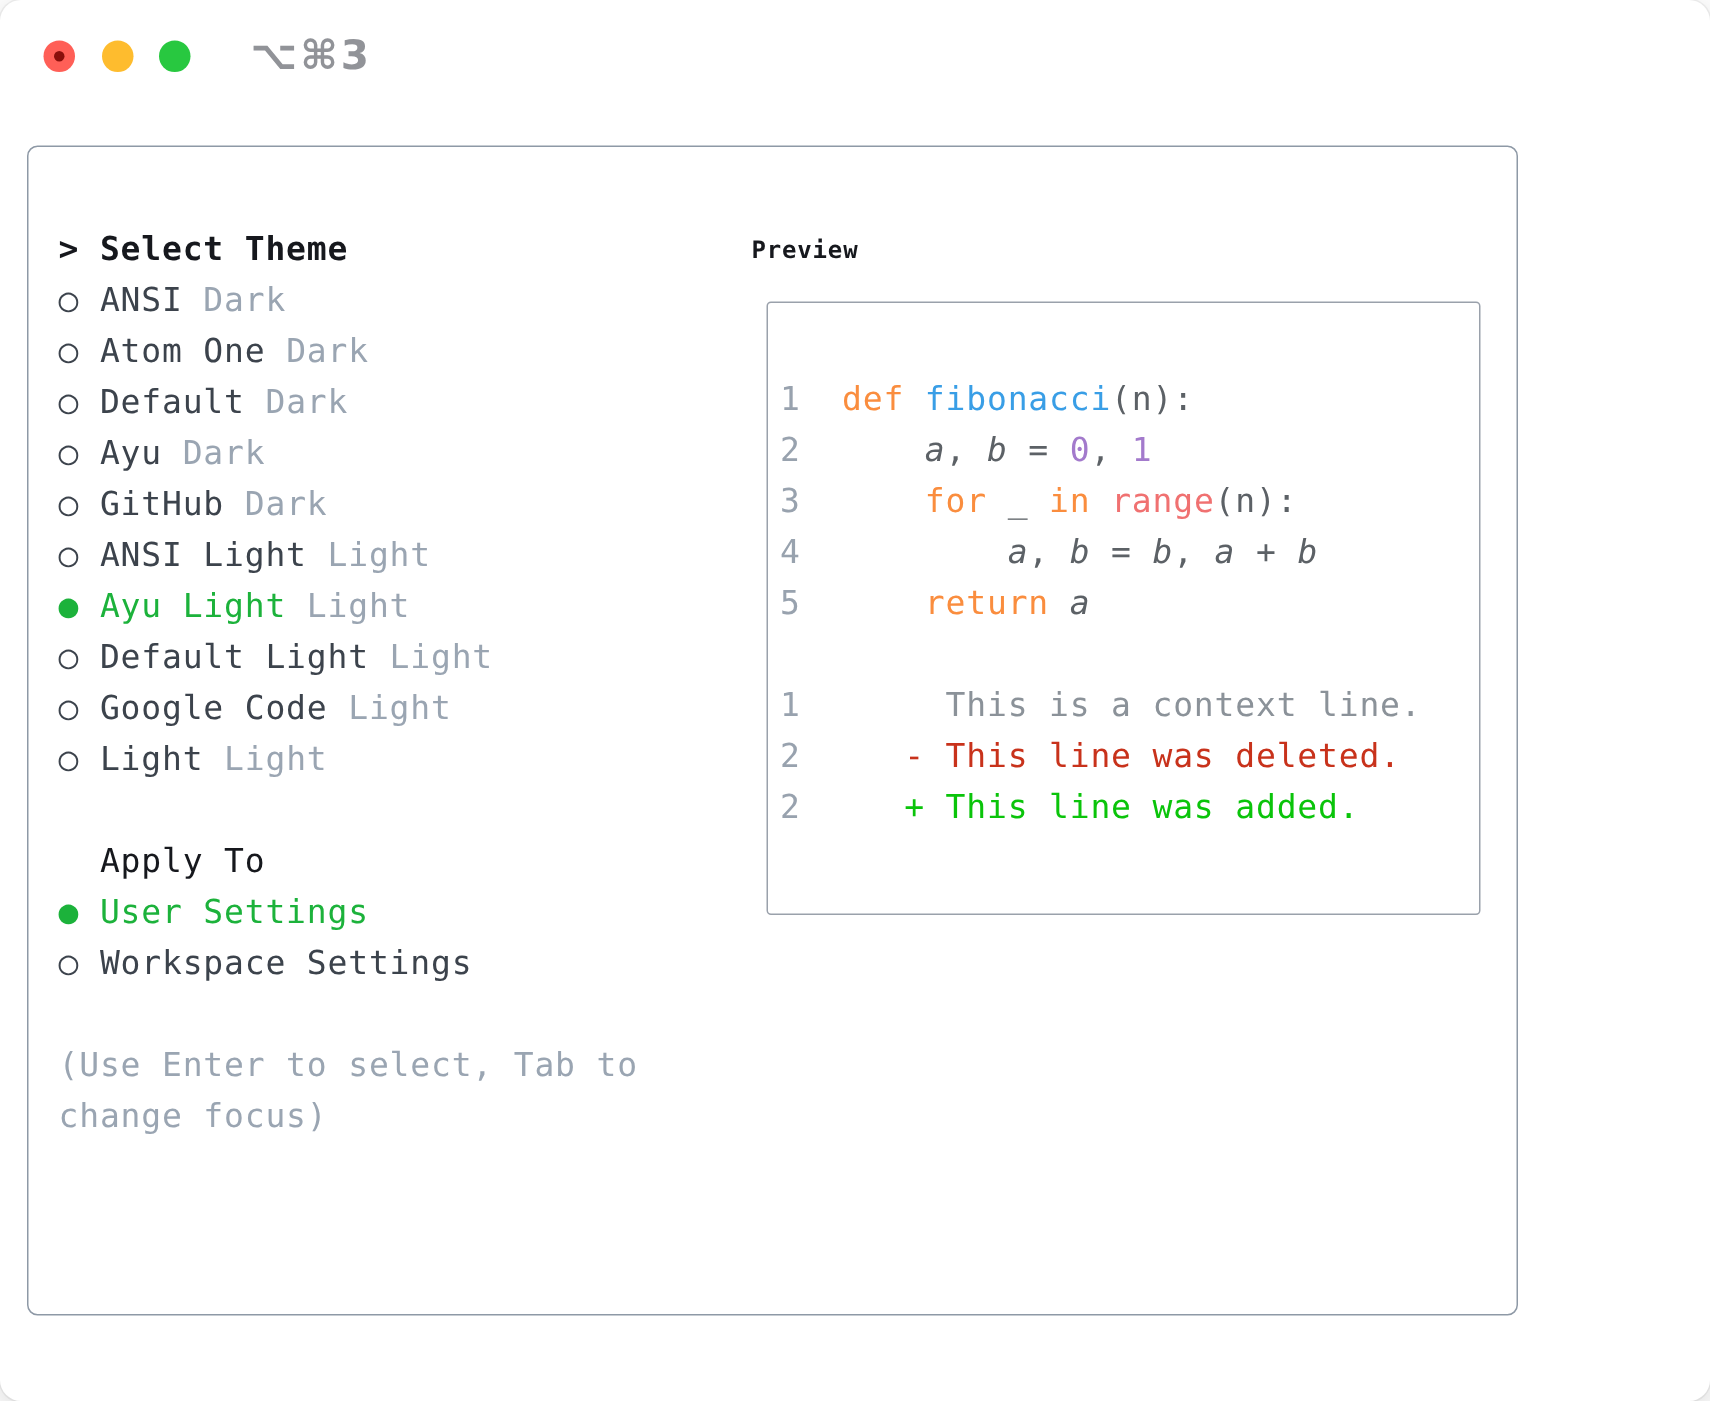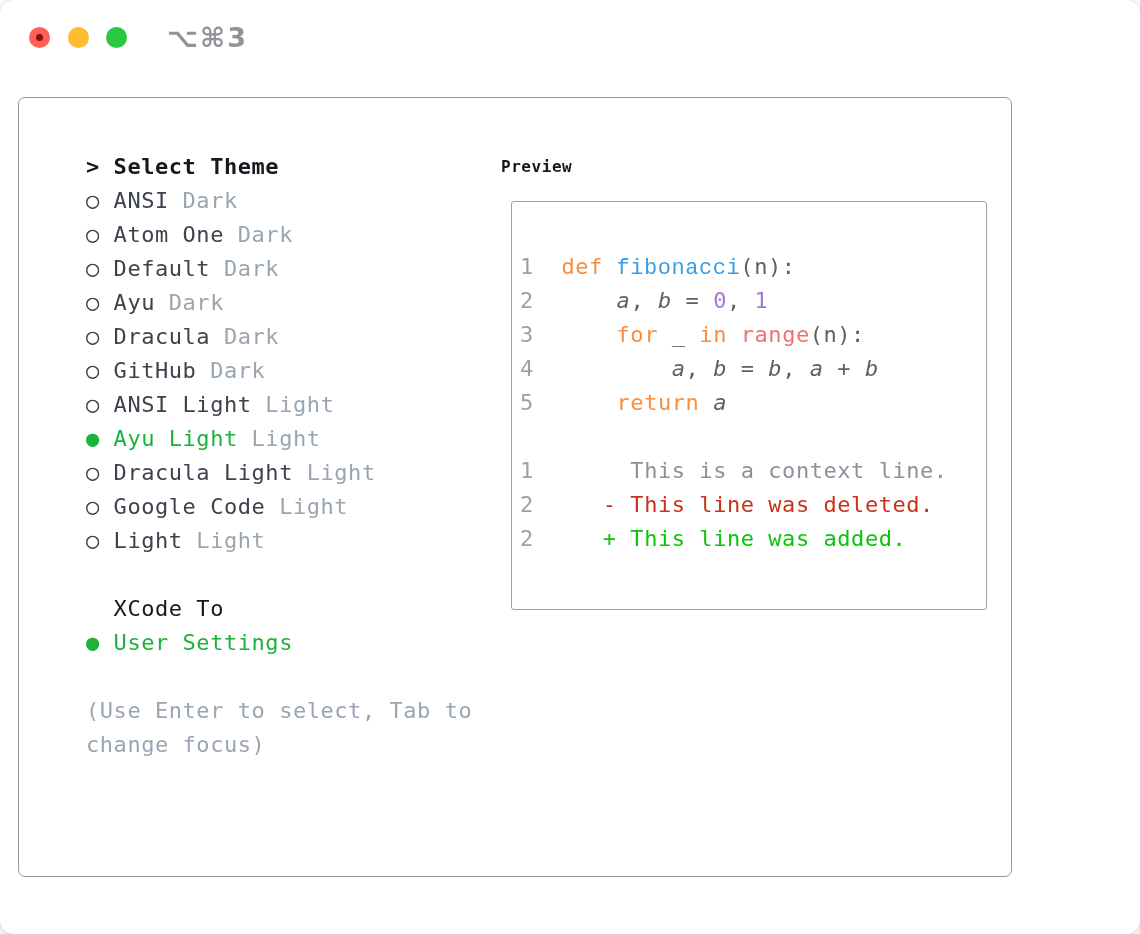--- a/index.html
+++ b/index.html
@@ -12,21 +12,21 @@
   .light.yellow{left:68px;background:var(--traffic_yellow);}
   .light.green{left:106px;background:var(--traffic_green);}
   .light.red .dot{position:absolute;left:7px;top:7px;width:7px;height:7px;border-radius:50%;background:var(--traffic_red_dot);}
   .title{position:absolute;left:167px;top:22px;font-family:"DejaVu Sans",sans-serif;
          font-size:27px;font-weight:600;letter-spacing:2px;color:var(--title_text);}
   
   .panel{position:absolute;left:18px;top:97px;width:994px;height:780px;box-sizing:border-box;
          border:1.5px solid var(--panel_border);border-radius:7px;background:#ffffff;}
   
   .left-col{position:absolute;left:20px;top:52px;font-size:22px;letter-spacing:0.55px;}
-  .row{height:34px;line-height:34px;white-space:pre;margin-left:47px;}
+  .row{height:34px;line-height:34px;white-space:pre;}
   .hdr{font-weight:bold;color:var(--header_text);}
   .hdr2{color:var(--header_text);}
   .glyph{color:var(--item_text);}
   .glyph.on{color:var(--selected_green);}
   .name{color:var(--item_text);}
   .sel .name{color:var(--selected_green);}
   .variant{color:var(--muted);}
   .muted{color:var(--muted);}
   
   .preview-label{position:absolute;left:482px;top:52px;height:34px;line-height:34px;
@@ -34,21 +34,21 @@
   .preview-box{position:absolute;left:492px;top:103px;width:476px;height:409px;box-sizing:border-box;
                border:1.5px solid var(--box_border);border-radius:3px;background:#ffffff;}
   .code{position:absolute;left:8px;top:48px;font-size:22px;letter-spacing:0.55px;}
   .crow{height:34px;line-height:34px;white-space:pre;}
   .tok{}
   .it{font-style:italic;}
   .c-fg{color:var(--code_fg);}
   .c-gutter{color:var(--gutter);}
   .c-context{color:var(--context_gray);}
   .c-orange{color:var(--orange);text-align:right;}
-  .c-blue{color:var(--blue);font-family:Liberation Mono, monospace;}
+  .c-blue{color:var(--blue);}
   .c-coral{color:var(--coral);margin-top:22px;}
   .c-purple{color:var(--purple);}
   .c-red{color:var(--diff_red);text-align:right;}
   .c-green{color:var(--diff_green);}
 </style>
 </head>
 <body>
 
 <div class="window">
   <div>
@@ -60,30 +60,30 @@
     <span class="title">⌥⌘3</span>
   </div>
 
   <div class="panel">
     <div class="left-col" id="left-col">
         <div class="row hdr">&gt; Select Theme</div>
         <div class="row"><span class="glyph">○ </span><span class="name">ANSI</span><span class="variant"> Dark</span></div>
         <div class="row"><span class="glyph">○ </span><span class="name">Atom One</span><span class="variant"> Dark</span></div>
         <div class="row"><span class="glyph">○ </span><span class="name">Default</span><span class="variant"> Dark</span></div>
         <div class="row"><span class="glyph">○ </span><span class="name">Ayu</span><span class="variant"> Dark</span></div>
-        <div class="row"><span class="glyph">○ </span><span class="name">Dracula</span><span class="variant"> Dark</span></div>
         <div class="row"><span class="glyph">○ </span><span class="name">GitHub</span><span class="variant"> Dark</span></div>
         <div class="row"><span class="glyph">○ </span><span class="name">ANSI Light</span><span class="variant"> Light</span></div>
         <div class="row sel"><span class="glyph on">● </span><span class="name">Ayu Light</span><span class="variant"> Light</span></div>
-        <div class="row"><span class="glyph">○ </span><span class="name">Dracula Light</span><span class="variant"> Light</span></div>
+        <div class="row"><span class="glyph">○ </span><span class="name">Default Light</span><span class="variant"> Light</span></div>
         <div class="row"><span class="glyph">○ </span><span class="name">Google Code</span><span class="variant"> Light</span></div>
         <div class="row"><span class="glyph">○ </span><span class="name">Light</span><span class="variant"> Light</span></div>
         <div class="row"></div>
-        <div class="row hdr2">  XCode To</div>
+        <div class="row hdr2">  Apply To</div>
         <div class="row sel"><span class="glyph on">● </span><span class="name">User Settings</span></div>
+        <div class="row"><span class="glyph">○ </span><span class="name">Workspace Settings</span></div>
         <div class="row"></div>
         <div class="row muted">(Use Enter to select, Tab to</div>
         <div class="row muted">change focus)</div>
       </div>
 
     <div class="preview-label">Preview</div>
     <div class="preview-box">
       <div class="code" id="code">
           <div class="crow"><span class="tok c-gutter">1  </span><span class="tok c-orange">def</span><span class="tok c-fg"> </span><span class="tok c-blue">fibonacci</span><span class="tok c-fg">(n):</span></div>
           <div class="crow"><span class="tok c-gutter">2  </span><span class="tok c-fg">    </span><span class="tok c-fg it">a</span><span class="tok c-fg">, </span><span class="tok c-fg it">b</span><span class="tok c-fg"> = </span><span class="tok c-purple">0</span><span class="tok c-fg">, </span><span class="tok c-purple">1</span></div>

